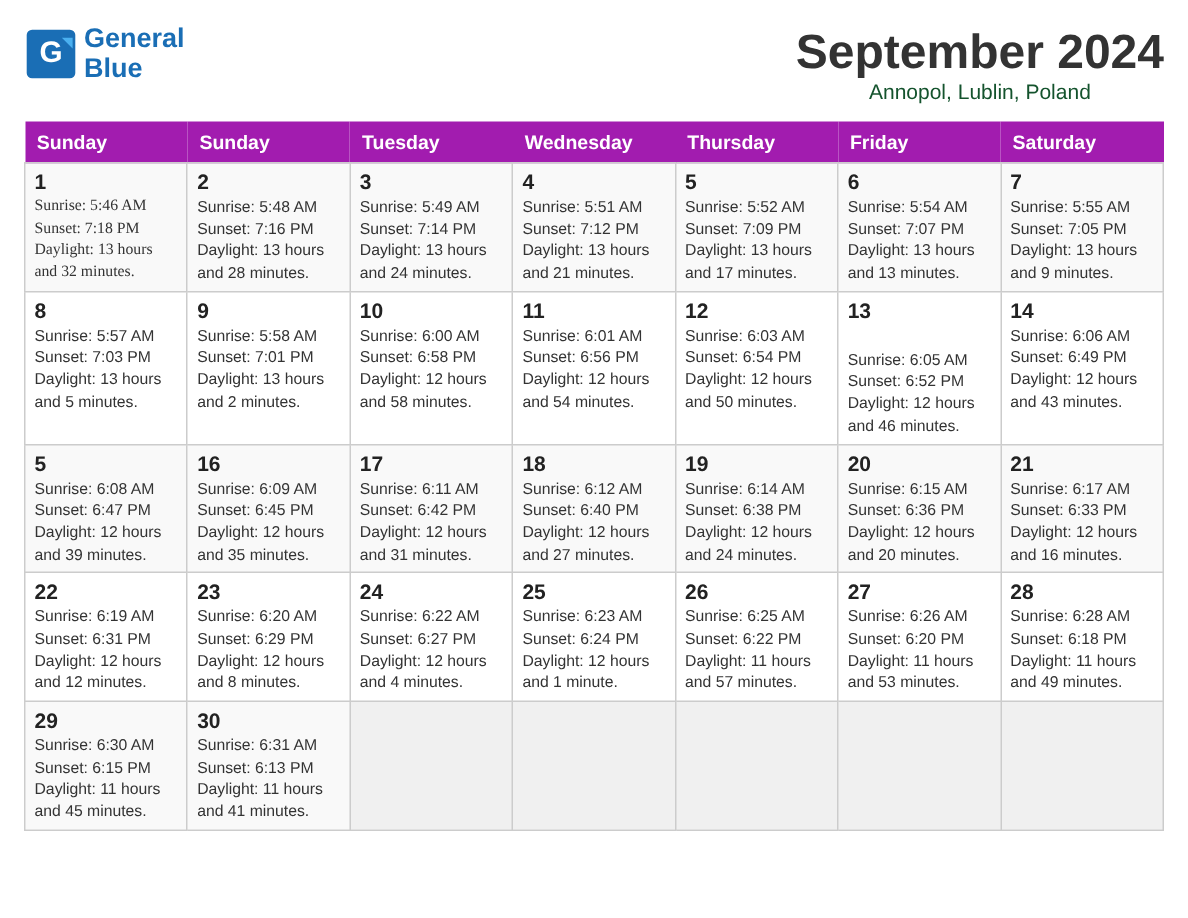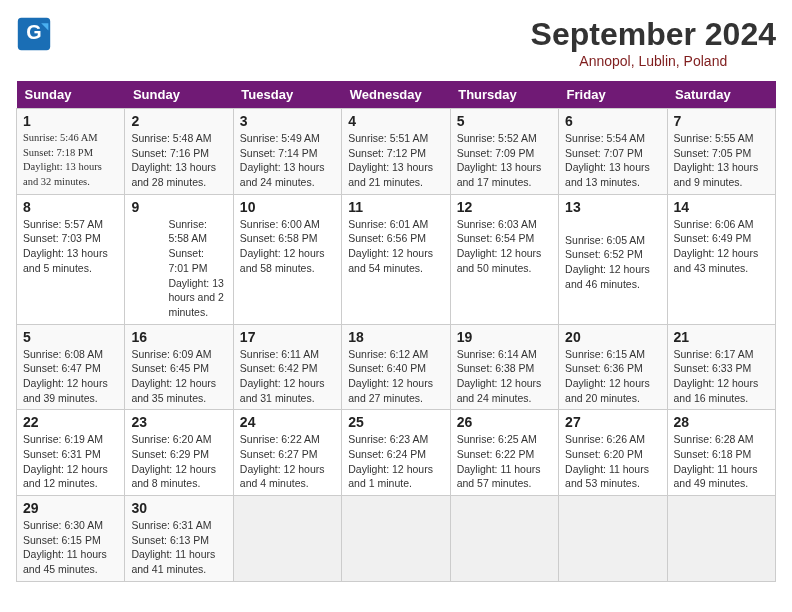--- a/index.html
+++ b/index.html
@@ -32,29 +32,29 @@
       height: 36px;
     }
     .title-block { text-align: center; }
     .month-title {
       font-size: 32px;
       font-weight: bold;
       color: #333;
     }
     .subtitle {
       font-size: 14px;
-      color: #7f1d1d;
+      color: #14532d;
     }
     table {
       width: 100%;
       border-collapse: collapse;
       font-size: 11px;
     }
     thead tr th {
-      background: #701a75;
+      background: #a21caf;
       color: #fff;
       text-align: left;
       padding: 6px 8px;
       font-size: 13px;
       font-weight: bold;
     }
     tbody tr td {
       border: 1px solid #ccc;
       vertical-align: top;
       padding: 4px 6px;
@@ -80,20 +80,24 @@
 </head>
 <body>
 
 <div class="header">
   <div class="logo">
     <svg class="logo-icon" viewBox="0 0 40 40">
       <rect x="2" y="2" width="36" height="36" rx="4" fill="#1a6eb5"></rect>
       <text x="20" y="26" text-anchor="middle" fill="white" font-size="22" font-weight="bold" font-family="Arial">G</text>
       <polygon points="28,8 36,8 36,16" fill="#4ab0f0"></polygon>
     </svg>
+    <div class="logo-text">
+      <div><span>General</span></div>
+      <div><span>Blue</span></div>
+    </div>
   </div>
   <div class="title-block">
     <div class="month-title">September 2024</div>
     <div class="subtitle">Annopol, Lublin, Poland</div>
   </div>
 </div>
 
 <table>
   <thead>
     <tr>
@@ -153,21 +157,21 @@
       </tr>
       <tr>
         <td>
           <span class="day-num">8</span>
           <div class="day-info" style="white-space: pre-line;">Sunrise: 5:57 AM
 Sunset: 7:03 PM
 Daylight: 13 hours and 5 minutes.</div>
         </td>
         <td>
           <span class="day-num">9</span>
-          <div class="day-info" style="white-space: pre-line; margin-left: 37px;">Sunrise: 5:58 AM
+          <div class="day-info" style="white-space: pre-line;">Sunrise: 5:58 AM
 Sunset: 7:01 PM
 Daylight: 13 hours and 2 minutes.</div>
         </td>
         <td>
           <span class="day-num">10</span>
           <div class="day-info" style="white-space: pre-line;">Sunrise: 6:00 AM
 Sunset: 6:58 PM
 Daylight: 12 hours and 58 minutes.</div>
         </td>
         <td>

